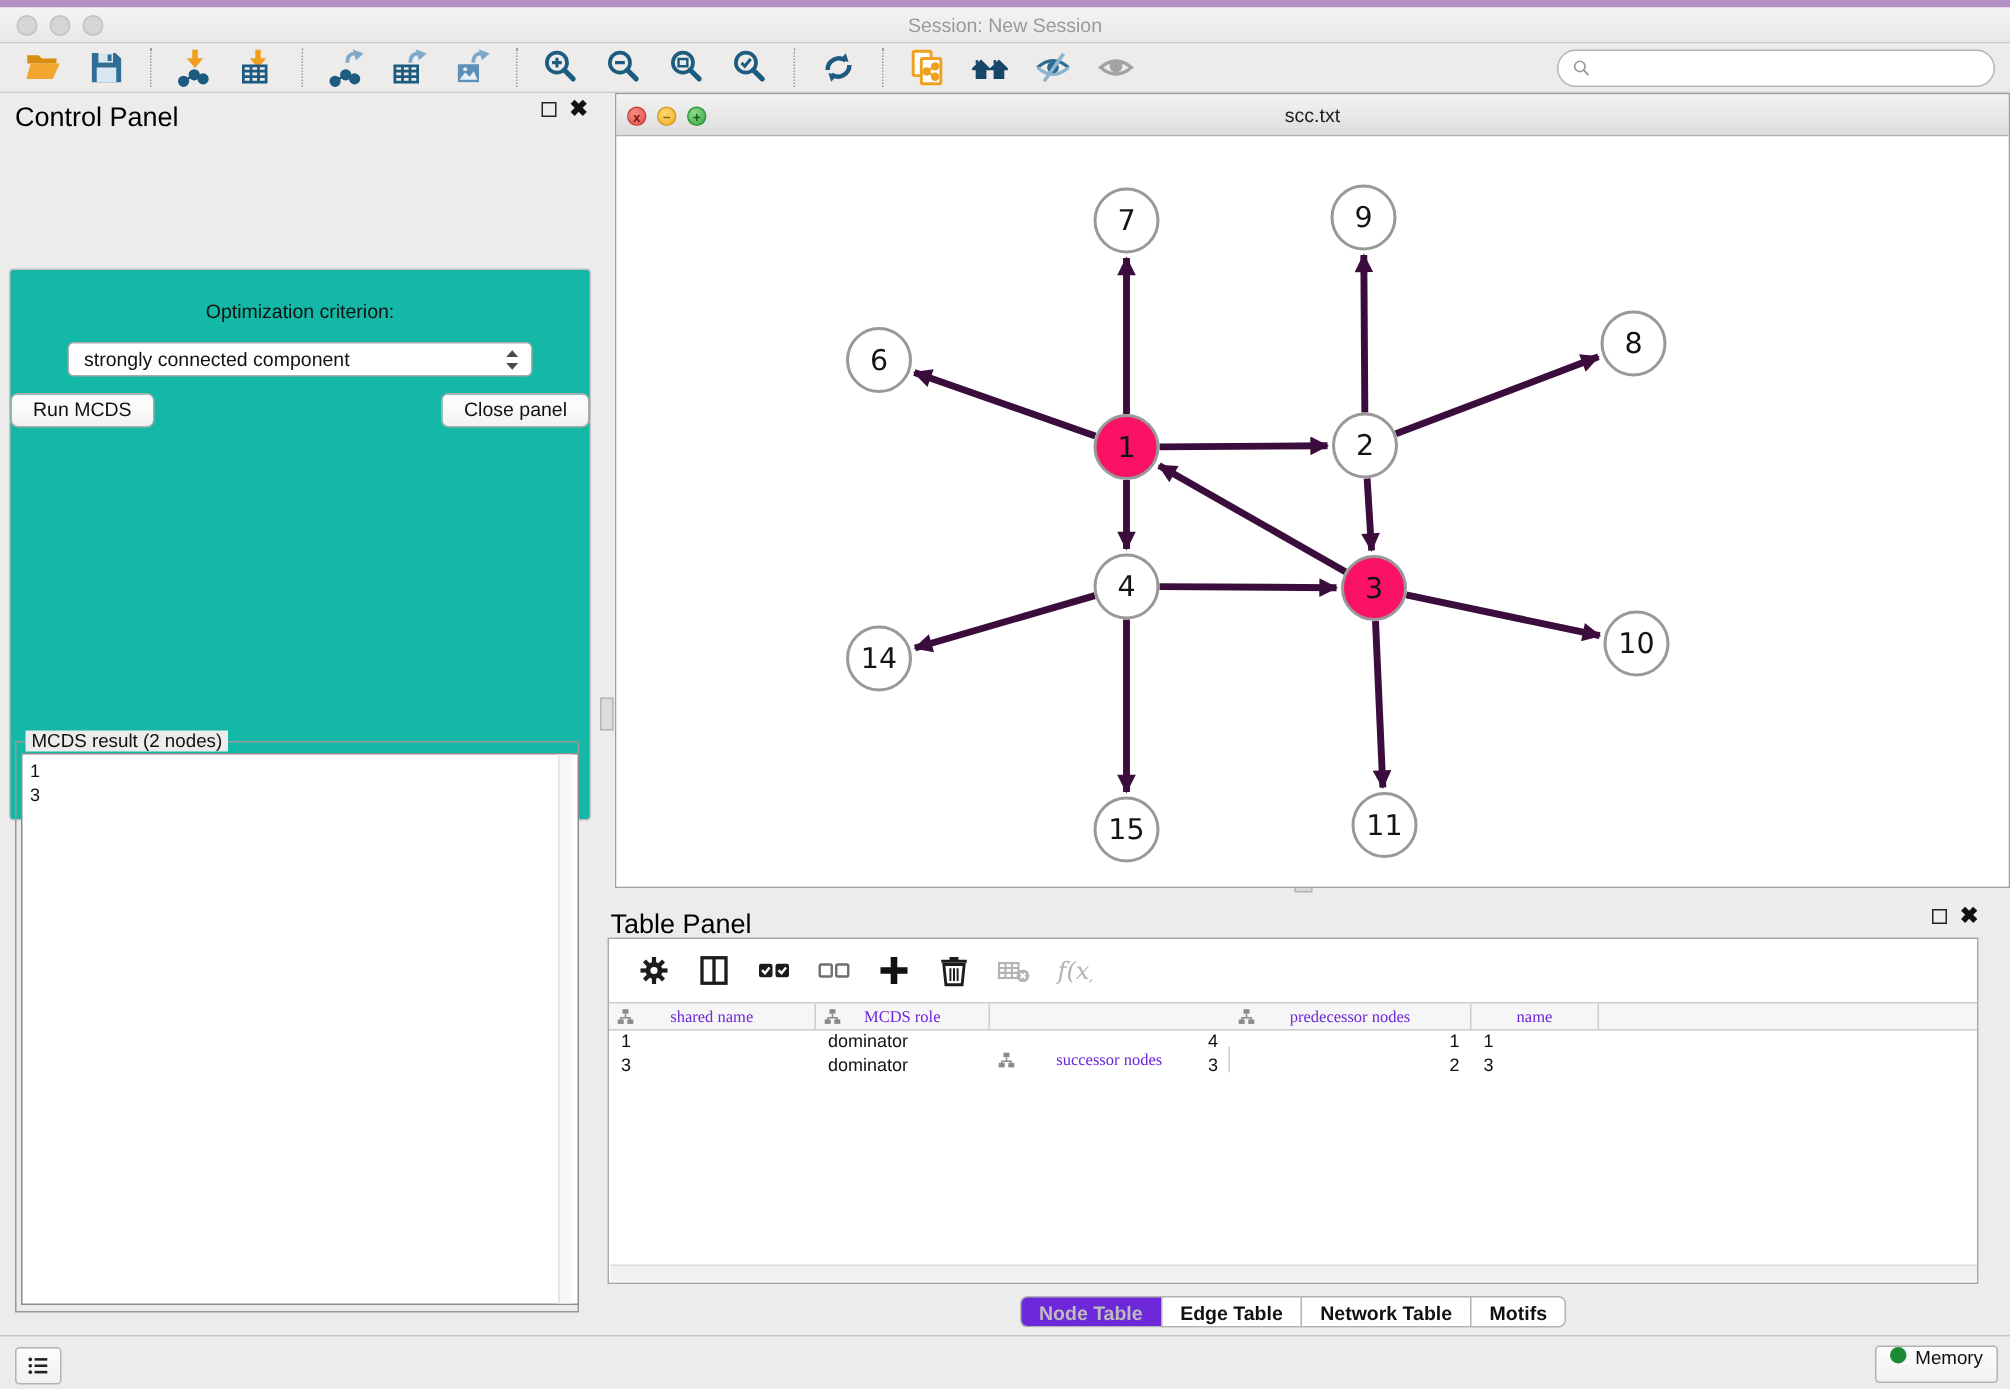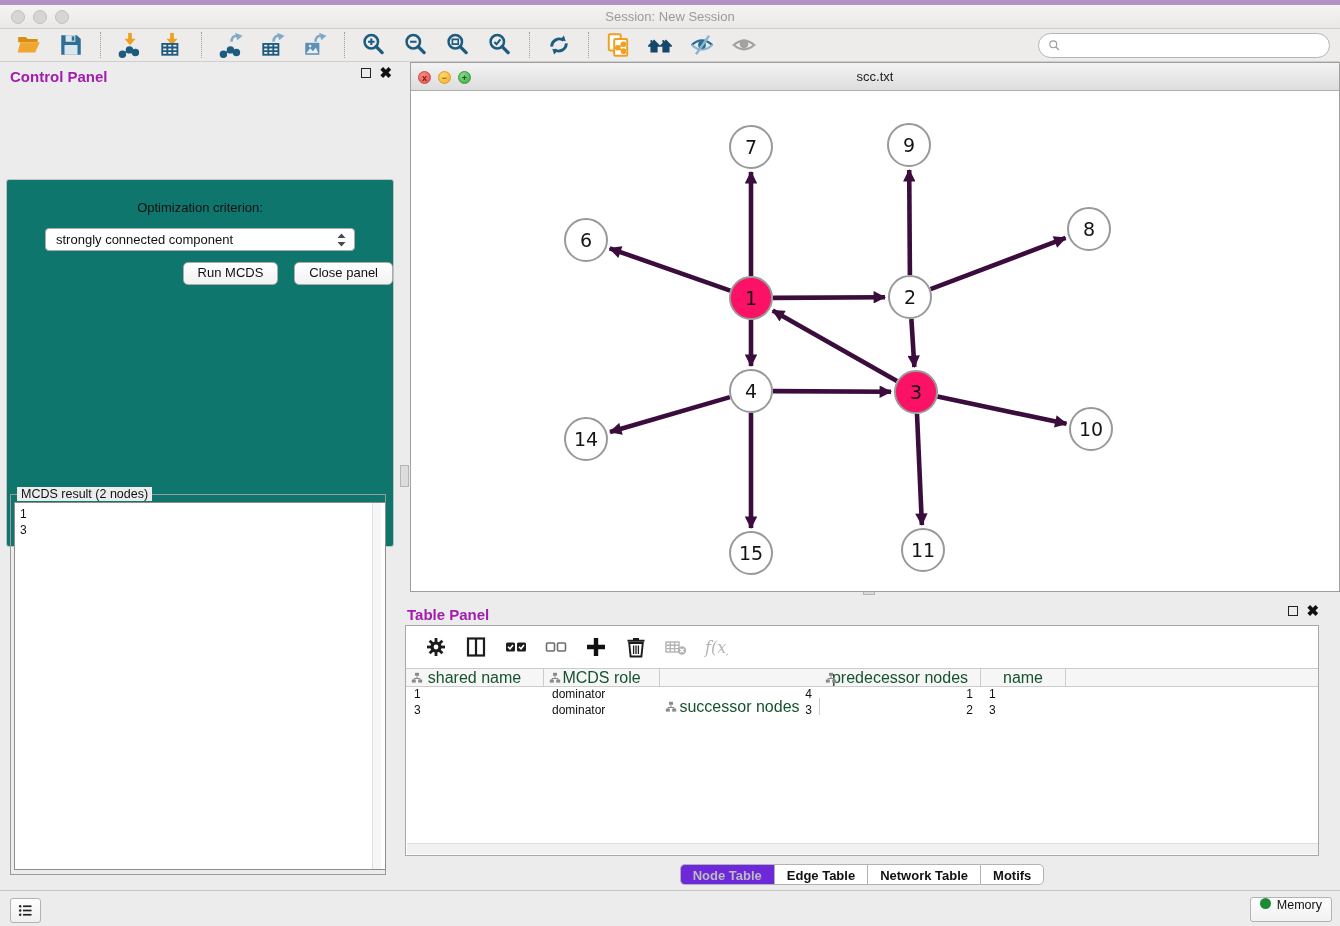--- a/index.html
+++ b/index.html
@@ -21,39 +21,39 @@
   .tbi svg { width:26px; height:26px; }
   .tb-sep { width:1px; height:26px; margin:0 8px; border-left:1px dotted #9d9d9d; }
   #toolbar-search { position:absolute; right:10px; top:4px; width:292px; height:25px; background:#fff;
     border:1px solid #b7b5b2; border-radius:13px; display:flex; align-items:center; padding:0 8px; }
   #toolbar-search svg { width:15px; height:15px; }
   #toolbar-search input { border:none; outline:none; flex:1; font-size:12px; margin-left:4px; background:transparent; }
 
   
   #control-panel { position:absolute; left:0; top:62px; width:400px; height:820px; background:#ececec; }
   .panel-head { position:relative; height:28px; }
-  .panel-title { position:absolute; left:10px; top:6px; font-size:15px; color:#a21caf;font-weight:bold; }
+  .panel-title { position:absolute; left:10px; top:6px; font-size:18px; color:#000000; }
   .panel-btns { position:absolute; right:8px; top:6px; display:flex; gap:8px; align-items:center; }
   .float-ic { width:10px; height:10px; border:1.6px solid #222; background:transparent; display:inline-block; }
   .close-ic { font-size:15px; font-weight:bold; color:#111; line-height:10px; }
 
   #cp-tabs { position:absolute; left:0; top:96px; width:400px; display:flex; justify-content:center; }
   .cp-tab { height:22px; padding:3px 12px 0; font-size:13px; background:#fff; border:1px solid #b9b9b9;
     border-right:none; color:#111; }
   .cp-tab:first-child { border-top-left-radius:5px; border-bottom-left-radius:5px; }
   .cp-tab:last-child { border-right:1px solid #c3c3c3; border-top-right-radius:5px; border-bottom-right-radius:5px; }
   .cp-tab.sel { background:#e6e6e6; color:#b3b3b3; }
 
-  #cp-body { position:absolute; left:6px; top:117px; width:388px; height:368px; background:#0f766e;
+  #cp-body { position:absolute; left:6px; top:117px; width:388px; height:368px; background:#14b8a6;
     border:1px solid #c2c2c2; border-radius:3px; }
   #opt-label { margin-top:20px; text-align:center; font-size:13px; color:#111; }
   #opt-select { position:relative; margin:13px auto 0; width:310px; height:23px; background:#fff;
     border:1px solid #ababab; border-radius:4px; font-size:13px; color:#111; display:flex; align-items:center; padding-left:10px; }
   #opt-select .stepper { position:absolute; right:4px; top:2px; }
-  #cp-buttons { margin-top:11px; display:flex; justify-content:flex-end; gap:16px; }
+  #cp-buttons { margin-top:11px; display:flex; justify-content:space-between; gap:27px; }
   .btn { height:23px; padding:2px 14px 0; background:linear-gradient(#ffffff,#f2f2f2); border:1px solid #ababab;
     border-radius:5px; font-size:13px; color:#111; text-align:center; }
 
   #mcds-group { position:absolute; left:10px; top:432px; width:376px; height:381px; border:1px solid #9a9a9a; }
   #mcds-legend { position:absolute; left:6px; top:-8px; background:#ececec; padding:0 4px; font-size:12.5px; color:#111; }
   #mcds-text { position:absolute; left:3px; top:7px; width:372px; height:368px; background:#fff;
     border:1px solid #8d8d8d; font-size:12px; color:#111; padding:3px 5px; white-space:pre; line-height:16px; }
   #mcds-scroll { position:absolute; right:4px; top:8px; width:9px; height:366px; background:#f6f6f6; border-left:1px solid #e0e0e0; }
 
   
@@ -74,22 +74,22 @@
   #graph-canvas { position:relative; width:928px; height:500px; background:#fff; }
   #graph-canvas svg text { font-family:"DejaVu Sans",sans-serif; }
 
   
   #table-panel { position:absolute; left:397px; top:600px; width:930px; height:290px; background:#ececec; }
   #tp-inner { position:absolute; left:8px; top:25px; width:914px; height:231px; background:#fff; border:1px solid #a8a8a8; }
   #tp-toolbar { height:42px; display:flex; align-items:center; padding-left:10px; }
   #tp-toolbar .tbi { margin:0 5px; }
   #tp-toolbar .tbi svg { width:24px; height:24px; }
   #tp-header { display:flex; height:19px; border-top:1px solid #cccccc; border-bottom:1px solid #cccccc; background:#f6f6f6; }
-  .th-cell { display:flex; align-items:center; justify-content:center; gap:5px; font-size:16px; color:#14532d;
-    border-right:1px solid #cccccc; height:100%; position:relative; }
+  .th-cell { display:flex; align-items:center; justify-content:center; gap:5px; font-size:11px; color:#6d28d9;
+    border-right:1px solid #cccccc; height:100%; position:relative;font-family:Liberation Serif, serif; }
   .th-cell svg { position:absolute; left:5px; width:12px; height:12px; }
   .tr-row { display:flex; height:16px; font-size:12px; color:#111; }
   .td-cell { padding:0 8px; overflow:hidden; white-space:nowrap; }
   #tp-hscroll { position:absolute; left:1px; bottom:1px; width:911px; height:11px; background:#f1f1f1; border-top:1px solid #dddddd; }
   #tp-tabs { position:absolute; left:0; top:264px; width:930px; display:flex; justify-content:center; }
   .tp-tab { height:21px; padding:3px 12px 0; font-size:13px; font-weight:bold; background:#fff;
     border:1px solid #b2b2b2; border-right:none; color:#111; }
   .tp-tab:first-child { border-top-left-radius:5px; border-bottom-left-radius:5px; }
   .tp-tab:last-child { border-right:1px solid #b2b2b2; border-top-right-radius:5px; border-bottom-right-radius:5px; }
   .tp-tab.sel { background:#6d28d9; color:#bcbcbc; }

